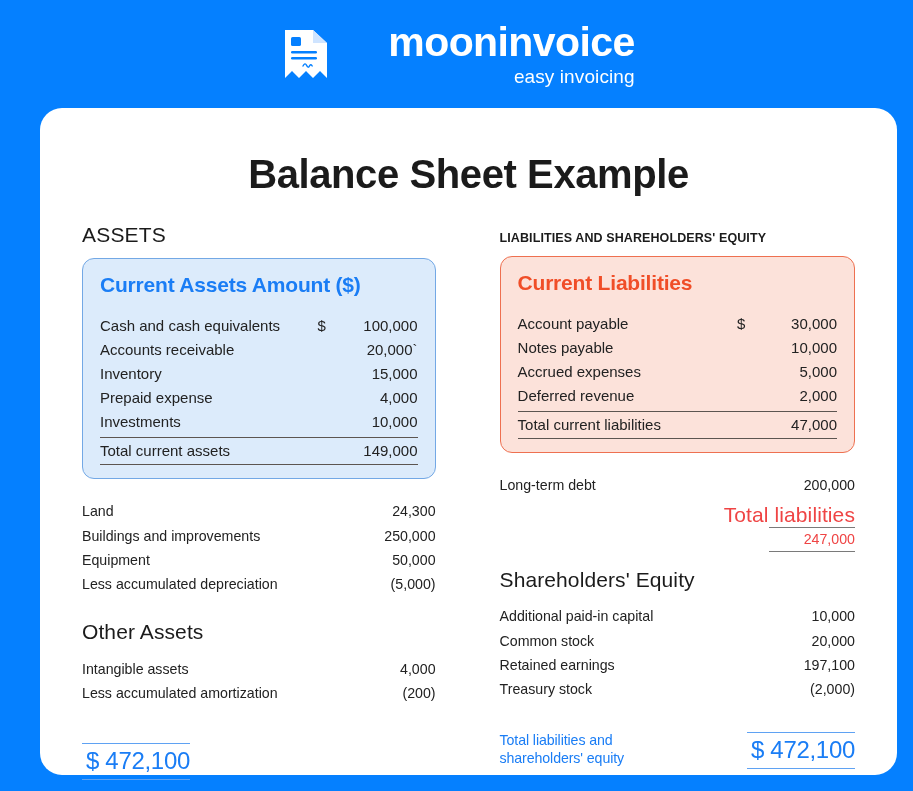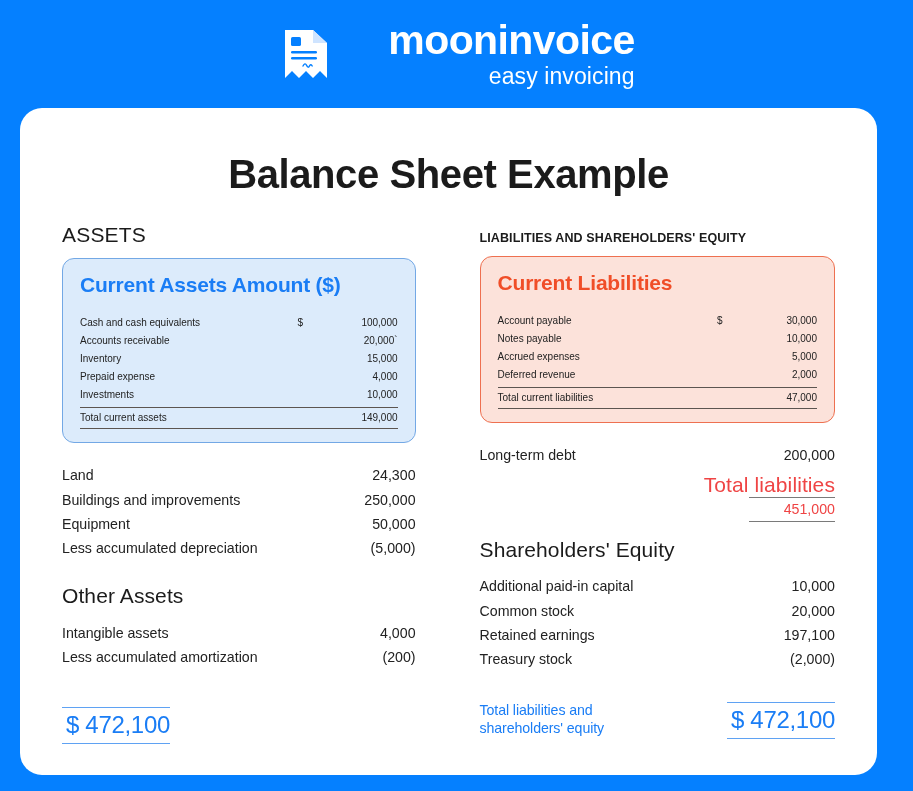--- a/index.html
+++ b/index.html
@@ -36,30 +36,30 @@
   .logo-word {
     position: relative;
     font-size: 41px;
     font-weight: bold;
     color: #ffffff;
     letter-spacing: -0.6px;
     line-height: 1;
     margin-left: 40px;
   }
   .logo-tag {
-    font-size: 23px;
+    font-size: 19px;
     color: #ffffff;
     letter-spacing: 0.1px;
     margin-top: 4px;
   }
 
   
   .card {
     position: absolute;
-    left: 20px;
+    left: 40px;
     top: 108px;
     width: 857px;
     height: 667px;
     background: #ffffff;
     border-radius: 22px;
     padding: 30px 40px 0 40px;
   }
 
   .page-title {
     text-align: center;
@@ -119,21 +119,21 @@
     letter-spacing: -0.2px;
     margin-bottom: 16px;
   }
   .box-title.blue { color: #1A7DF5; }
   .box-title.red  { color: #F04E28; }
 
   
   .row {
     display: flex;
     align-items: baseline;
-    font-size: 10px;
+    font-size: 15px;
     color: #222222;
     padding: 3.6px 0;
   }
   .row .label { flex: 1 1 auto; }
   .row .cur {
     width: 26px;
     text-align: left;
     flex: 0 0 26px;
   }
   .row .amt {
@@ -347,21 +347,21 @@
 
       <div class="plain-group">
         <div class="row">
           <span class="label">Long-term debt</span>
           <span class="amt">200,000</span>
         </div>
       </div>
 
       <div class="big-row">
         <span class="label">Total liabilities</span>
-        <span class="amt-wrap">451,000</span>
+        <span class="amt-wrap">247,000</span>
       </div>
 
       <div class="gap-16"></div>
       <div class="subhead">Shareholders' Equity</div>
 
       <div class="plain-group" style="margin-top:12px;">
         <div class="row">
           <span class="label">Additional paid-in capital</span>
           <span class="amt">10,000</span>
         </div>

